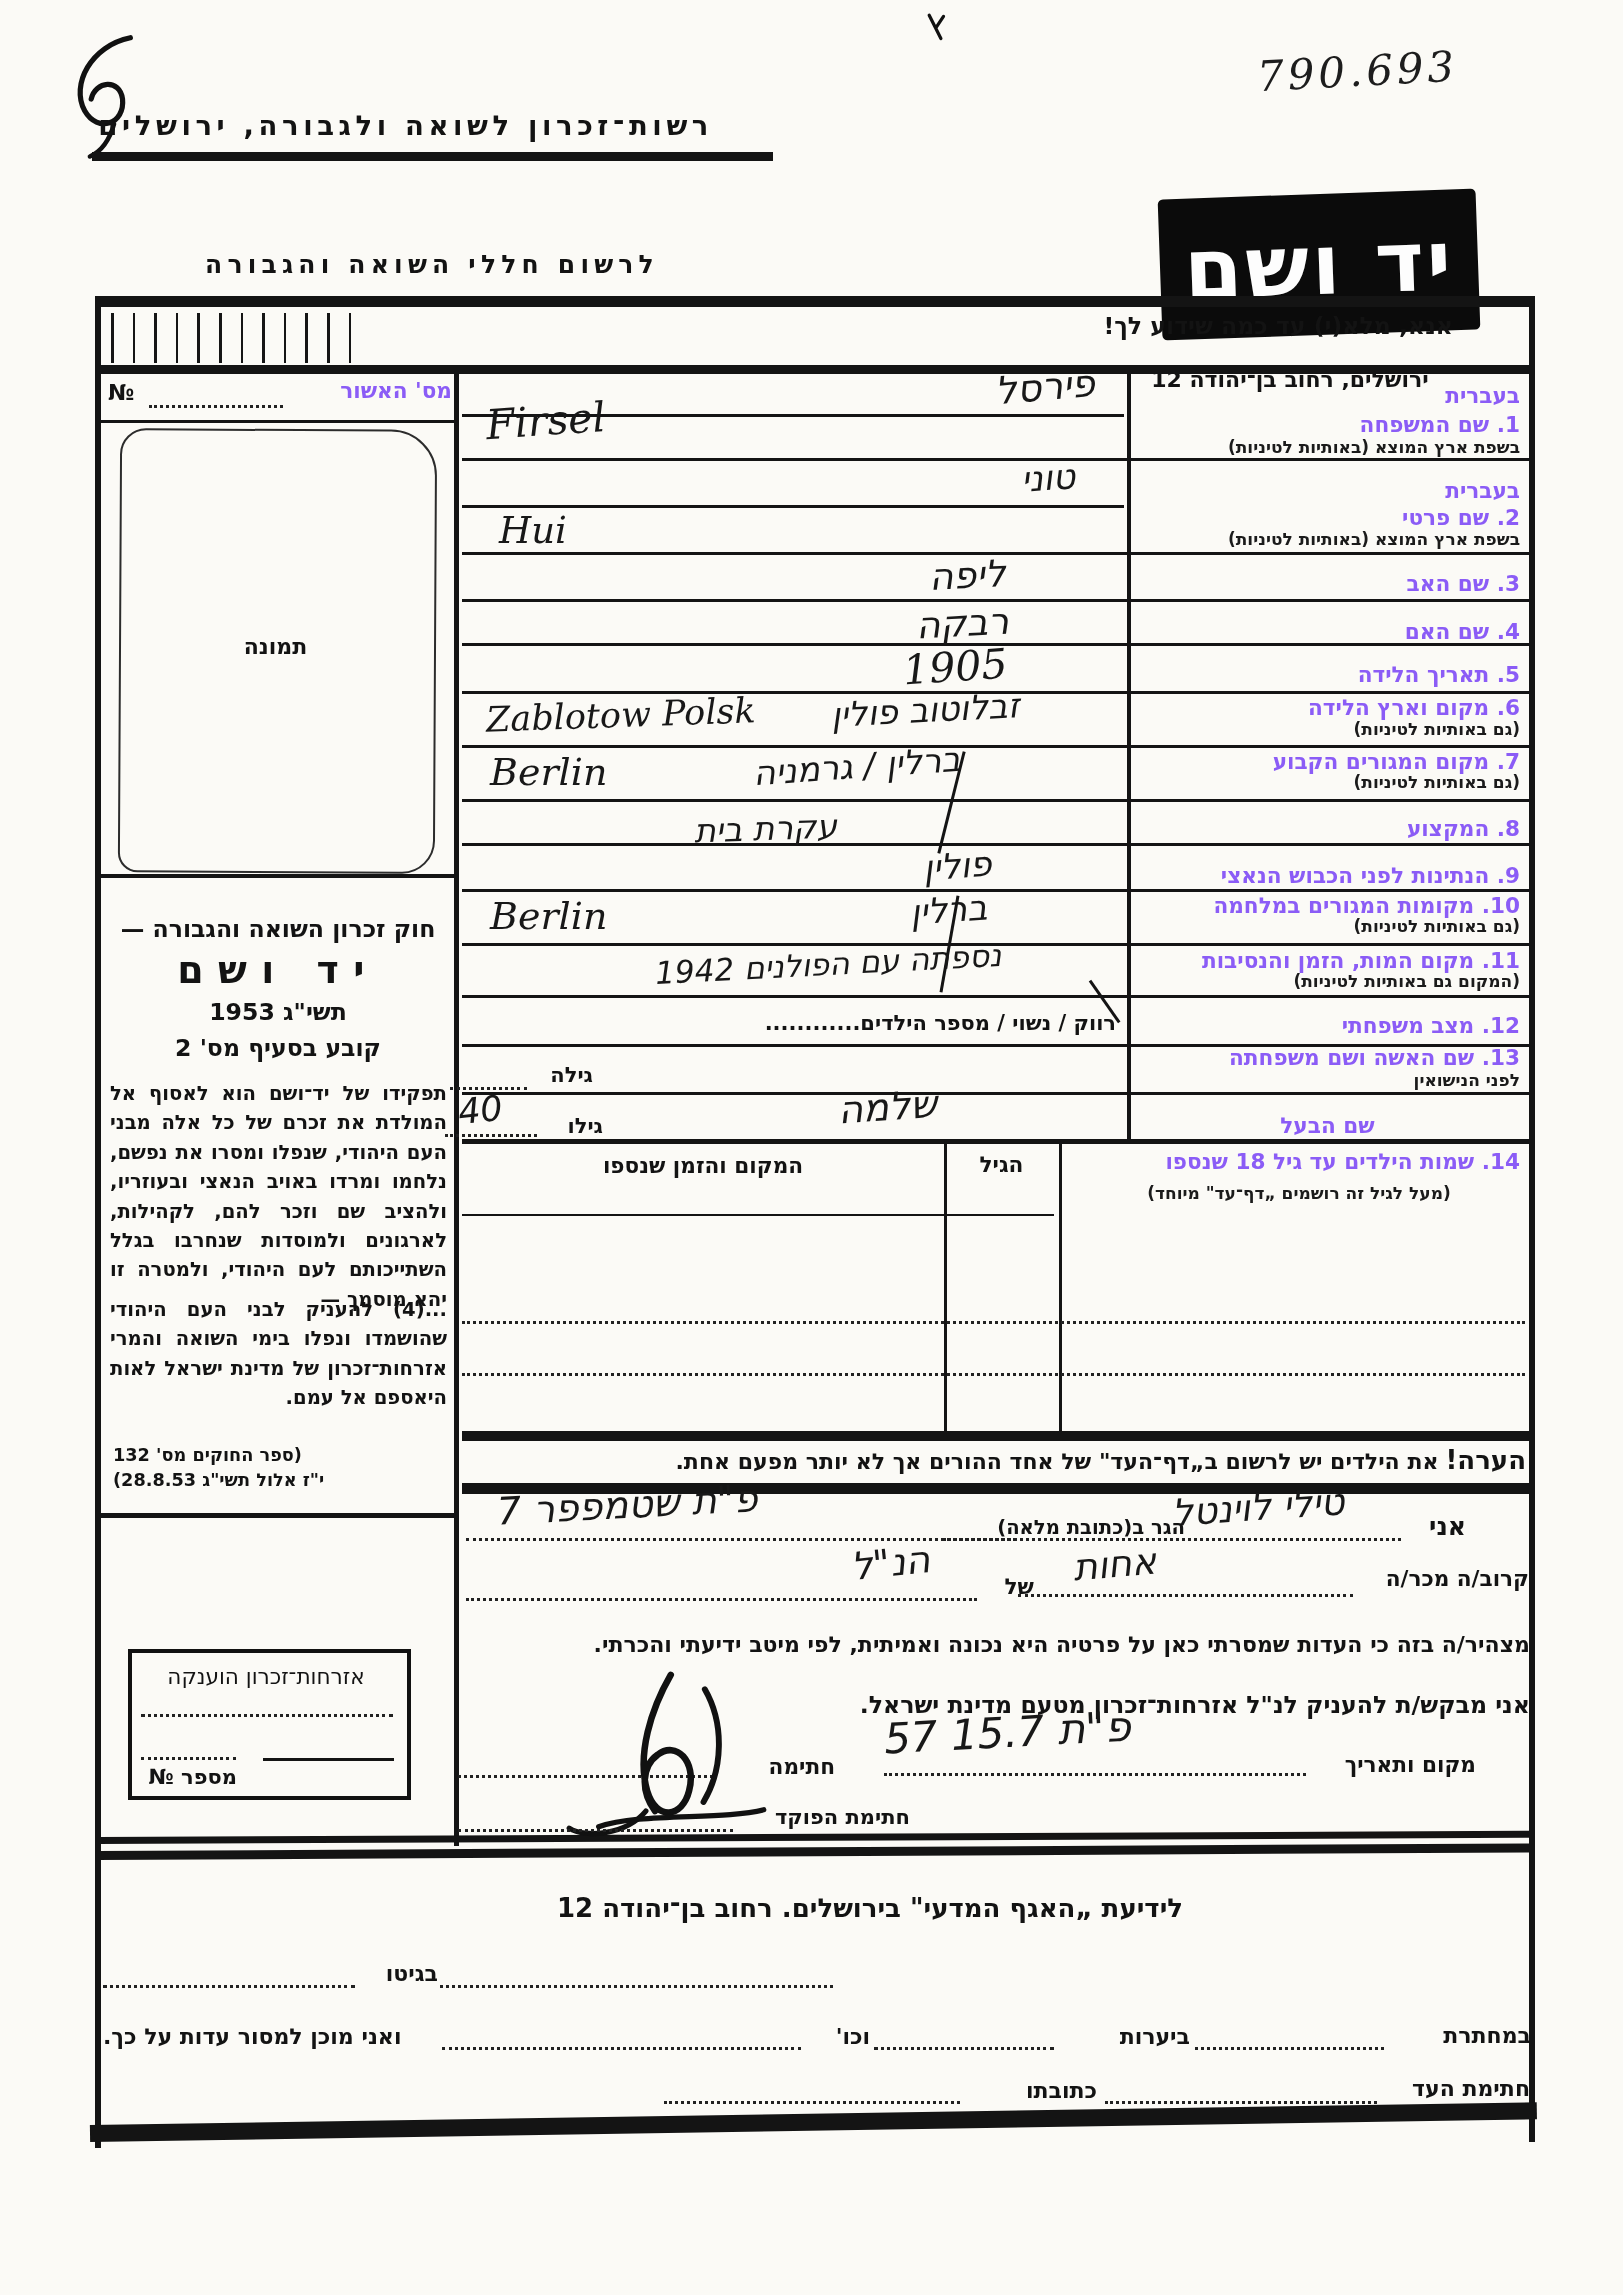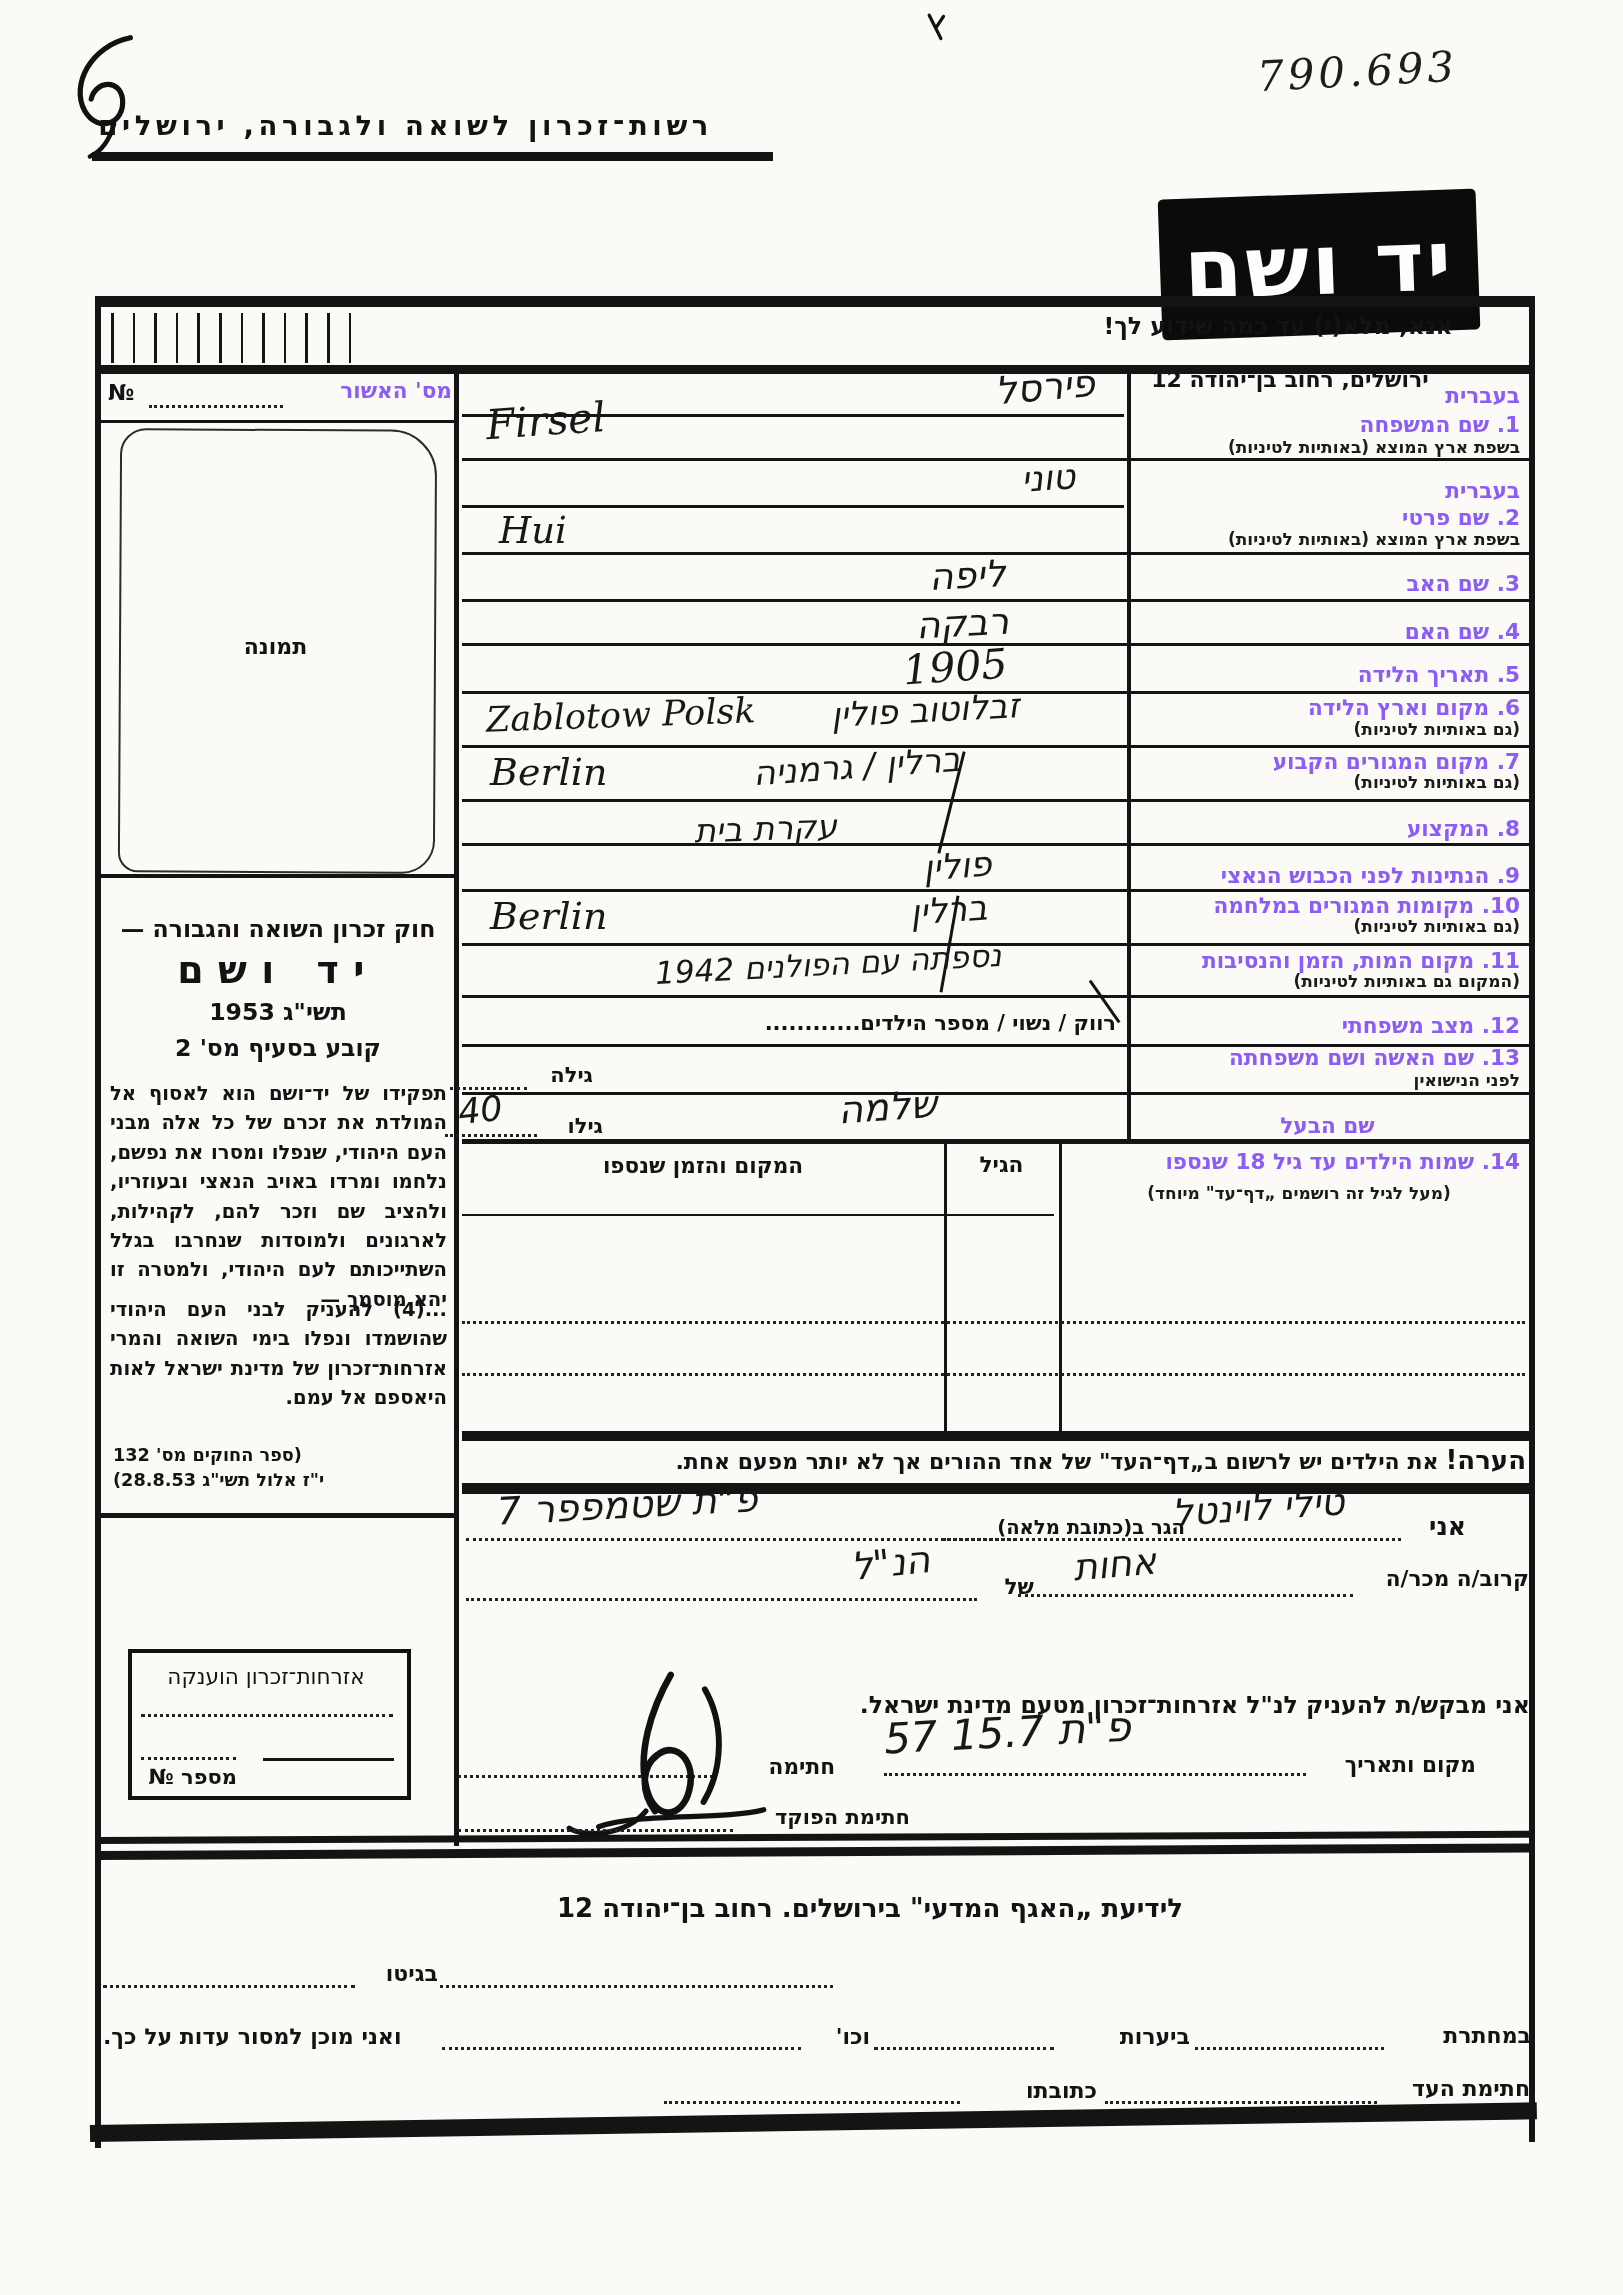--- a/index.html
+++ b/index.html
@@ -27,20 +27,21 @@
 
 <div class="page">
 
   <svg class="a" style="left:52px;top:26px" width="98" height="137" viewBox="0 0 150 210">
     <path d="M120 18 C60 30 28 90 50 130 C70 165 112 150 108 112 C104 80 66 84 60 112" fill="none" stroke="#111" stroke-width="8" stroke-linecap="round"></path>
     <path d="M95 150 C88 175 76 192 58 200" fill="none" stroke="#111" stroke-width="7" stroke-linecap="round"></path>
   </svg>
 
   <div class="a rtl" style="left:111px;top:109px;width:602px;font-weight:700;font-size:27.5px;letter-spacing:4.6px;text-align:center;white-space:nowrap">רשות־זכרון לשואה ולגבורה, ירושלים</div>
   <div class="a ln" style="left:92px;top:152px;width:681px;height:8.5px"></div>
+  <div class="a rtl" style="left:144px;top:250px;width:576px;font-weight:700;font-size:25px;letter-spacing:5.2px;text-align:center;white-space:nowrap">לרשום חללי השואה והגבורה</div>
 
   <div class="a" style="left:1257px;top:45px;width:275px;font-style:italic;font-size:42px;letter-spacing:3.9px;font-family:'DejaVu Serif',serif;transform:rotate(-3deg);color:#1d1d1d">790.693</div>
 
   <svg class="a" style="left:924px;top:10.5px" width="26" height="33" viewBox="0 0 40 50">
     <path d="M8 6 L26 42 M30 8 L18 26" fill="none" stroke="#111" stroke-width="5" stroke-linecap="round"></path>
   </svg>
 
   <div class="a stamp" style="left:1160px;top:194px;width:318px;height:141px;transform:rotate(-2deg)">
     <span>יד ושם</span>
   </div>
@@ -180,20 +181,21 @@
   <div class="a hwh" style="left:497px;top:1483px;font-size:38px;transform:rotate(-3deg)">פ"ת שטמפפר 7</div>
   <div class="a dt" style="left:466px;top:1538px;width:550px"></div>
 
   <div class="a rtl" style="left:1361px;top:1566px;width:168px;font-weight:700;font-size:21.6px;white-space:nowrap">קרוב/ה מכר/ה</div>
   <div class="a hwh" style="left:1073px;top:1543px;font-size:37px;transform:rotate(-5deg)">אחות</div>
   <div class="a dt" style="left:1018px;top:1594px;width:335px"></div>
   <div class="a rtl" style="left:982px;top:1574px;width:52px;font-weight:700;font-size:21.6px">של</div>
   <div class="a hwh" style="left:851px;top:1541px;font-size:38px;transform:rotate(-6deg)">הנ"ל</div>
   <div class="a dt" style="left:466px;top:1598px;width:511px"></div>
 
+  <div class="a rtl" style="left:466px;top:1632px;width:1064px;font-weight:700;font-size:22px;text-align:right;white-space:nowrap">מצהיר/ה בזה כי העדות שמסרתי כאן על פרטיה היא נכונה ואמיתית, לפי מיטב ידיעתי והכרתי.</div>
   <div class="a rtl" style="left:746px;top:1691px;width:784px;font-weight:700;font-size:23.6px;text-align:right;white-space:nowrap">אני מבקש/ת להעניק לנ"ל אזרחות־זכרון מטעם מדינת ישראל.</div>
 
   <div class="a rtl" style="left:1312px;top:1752px;width:164px;font-weight:700;font-size:21.6px;white-space:nowrap">מקום ותאריך</div>
   <div class="a hwh" style="left:884px;top:1708px;font-size:42px;transform:rotate(-3deg)">פ"ת 15.7 57</div>
   <div class="a dt" style="left:884px;top:1773px;width:422px"></div>
   <div class="a rtl" style="left:717px;top:1754px;width:118px;font-weight:700;font-size:21.6px">חתימה</div>
   <div class="a dt" style="left:458px;top:1775px;width:255px"></div>
 
   <svg class="a" style="left:507px;top:1663px" width="262" height="177" viewBox="0 0 400 270">
     <path d="M250 18 C220 70 198 140 214 195 C228 242 268 236 278 195 C290 150 258 118 230 140 C205 158 204 196 226 226" fill="none" stroke="#111" stroke-width="10" stroke-linecap="round"></path>

